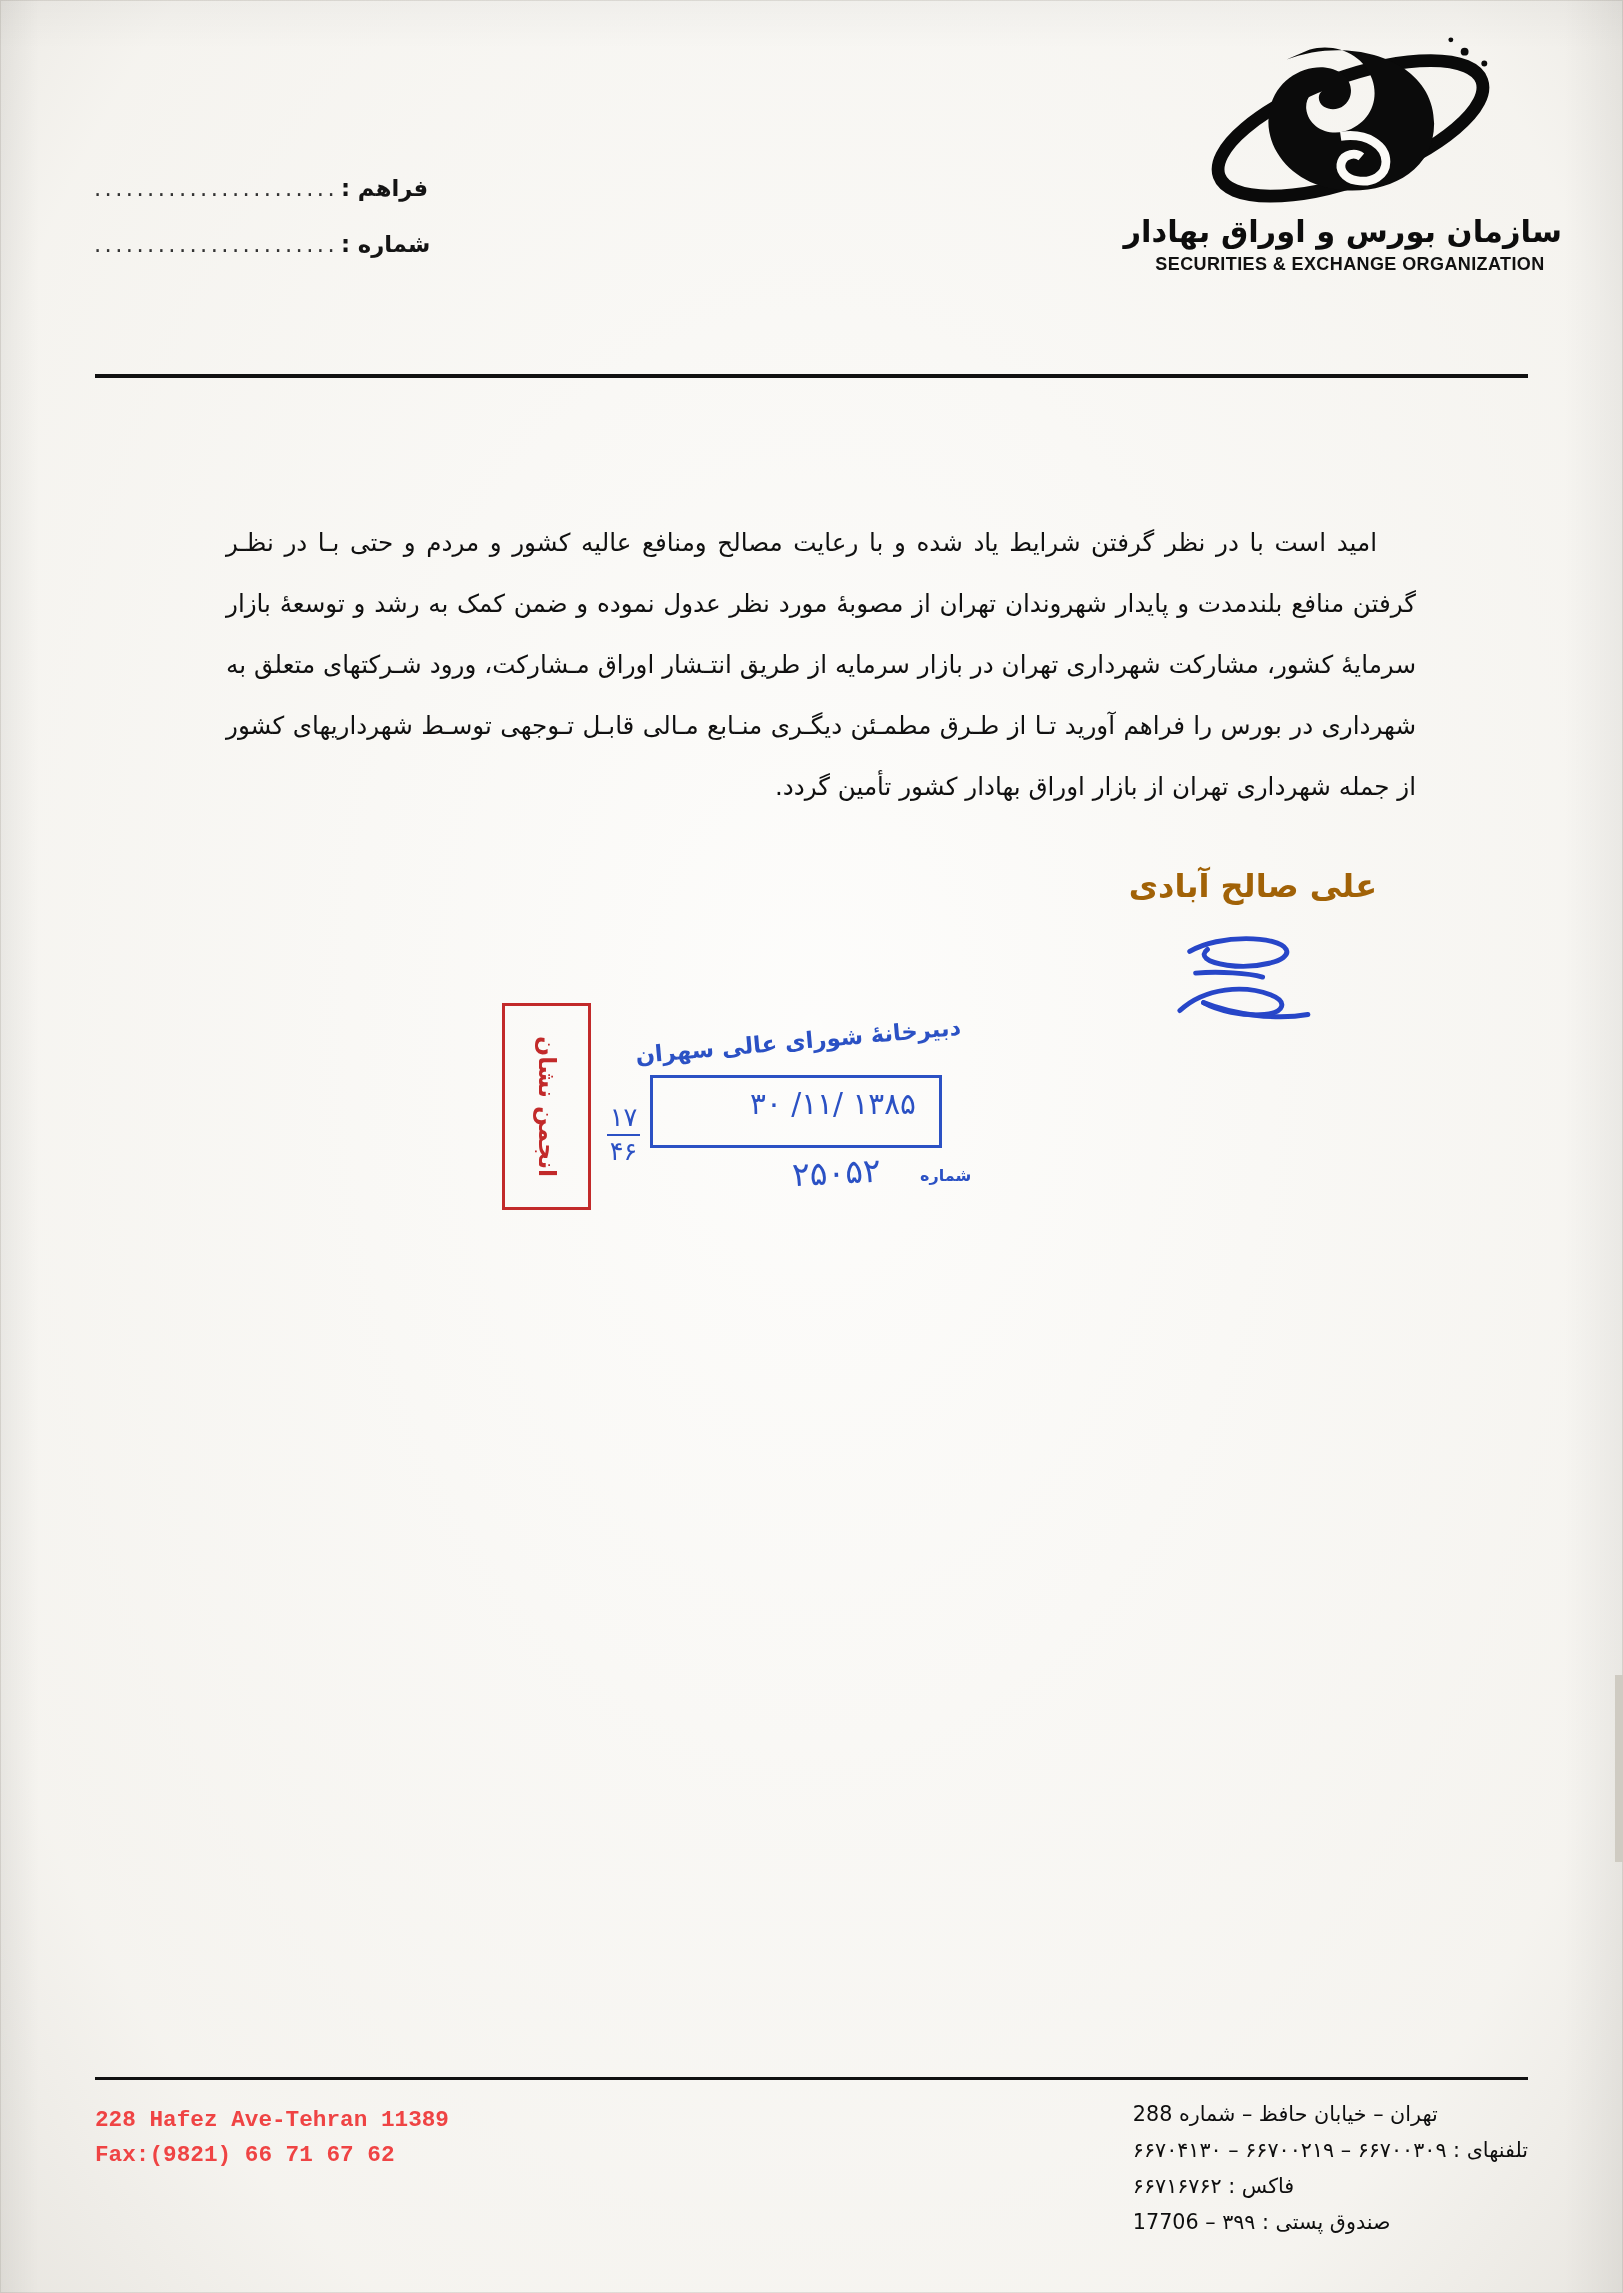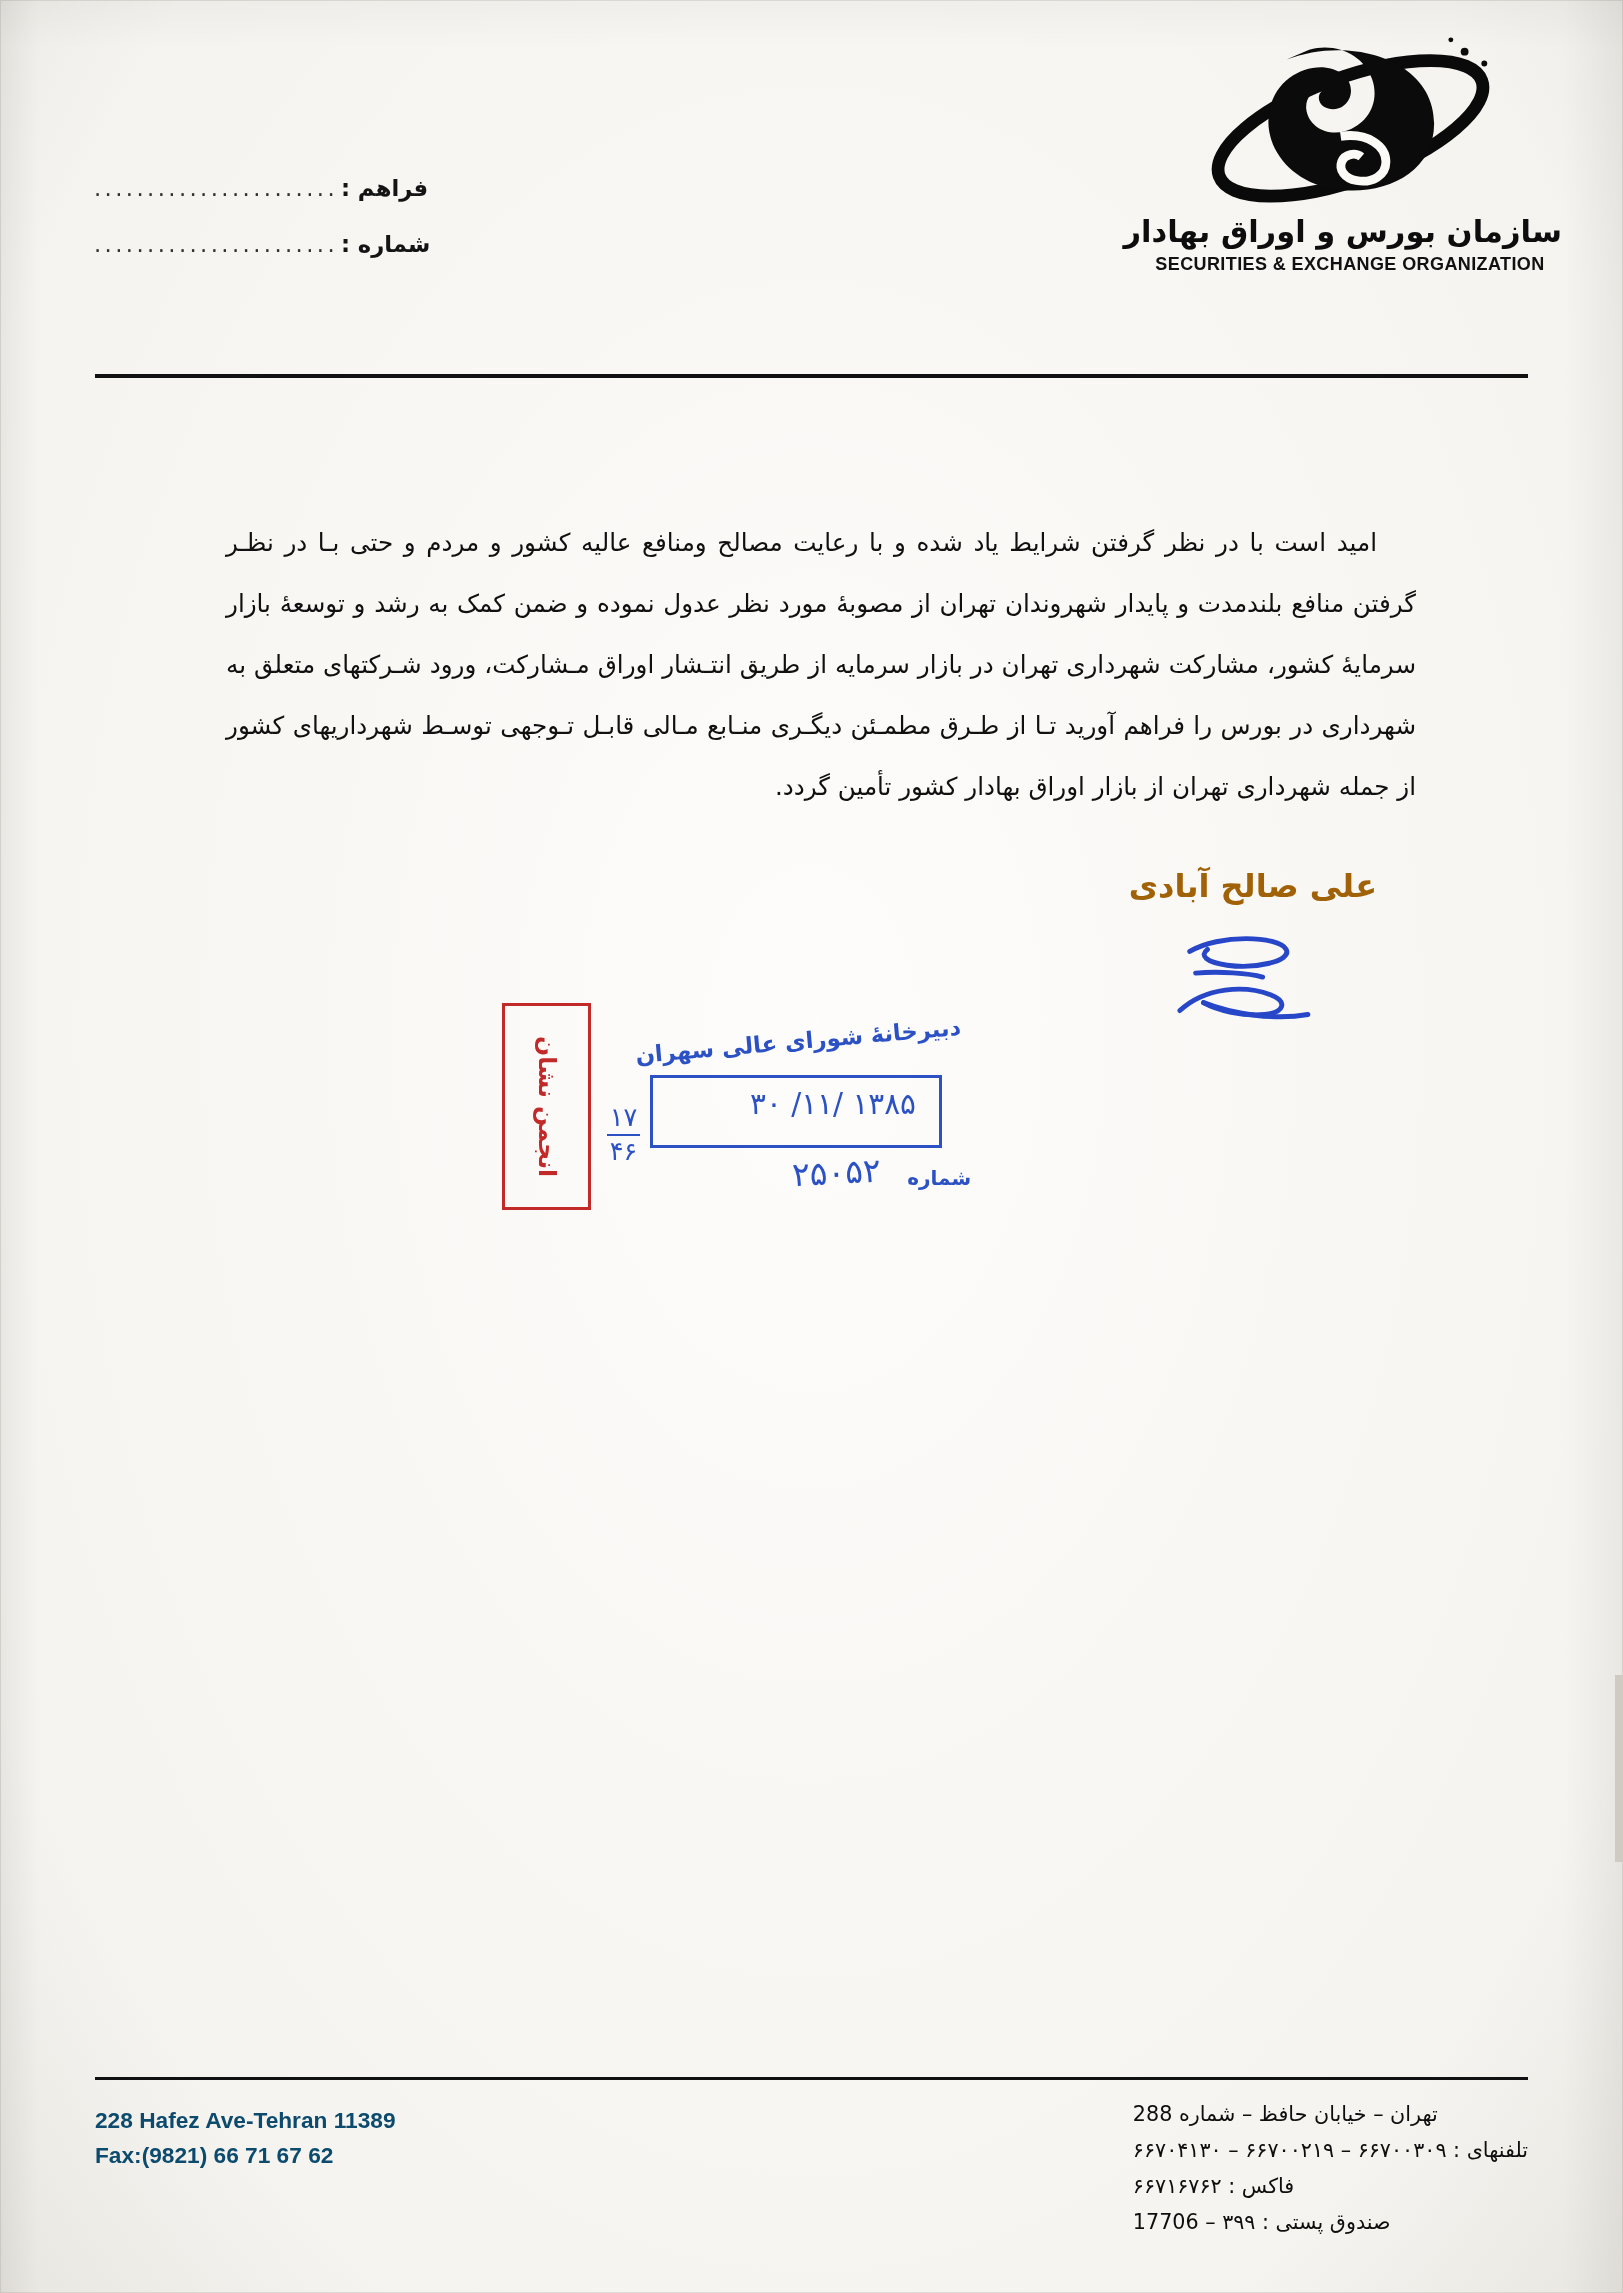--- a/index.html
+++ b/index.html
@@ -194,21 +194,21 @@
   .stamp-date {
     top: 77px;
     right: 59px;
     font-size: 29.6px;
     letter-spacing: 2px;
     white-space: nowrap;
   }
   .stamp-no-label {
     top: 156px;
     right: 3.9px;
-    font-size: 20px;
+    font-size: 16px;
     font-weight: bold;
   }
   .stamp-no-value {
     top: 143px;
     right: 94px;
     font-size: 33px;
     letter-spacing: 3px;
     transform: rotate(-3deg);
   }
   .stamp-frac {
@@ -244,25 +244,25 @@
     top: 2077px;
     left: 95px;
     right: 95px;
     height: 3px;
     background: #111;
   }
   .footer-en {
     position: absolute;
     top: 2103px;
     left: 95px;
-    font-family: Liberation Sans, sans-serif;
+    font-family: Liberation Mono, monospace;
     font-size: 22.7px;
     font-weight: bold;
     line-height: 35px;
-    color: #0c4a6e;
+    color: #ef4444;
     direction: ltr;
     text-align: left;
   }
   .footer-fa {
     position: absolute;
     top: 2096px;
     right: 95px;
     font-family: "DejaVu Sans", sans-serif;
     font-size: 20.7px;
     line-height: 36px;

